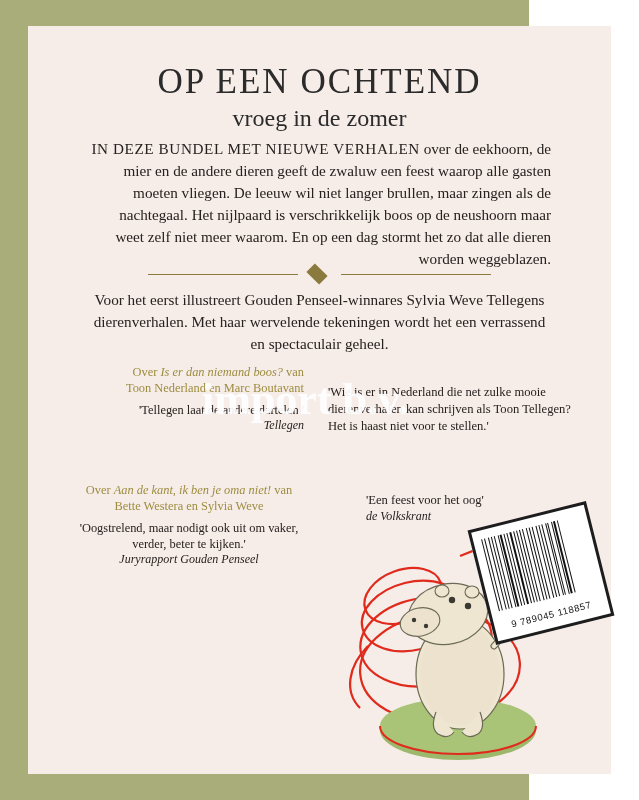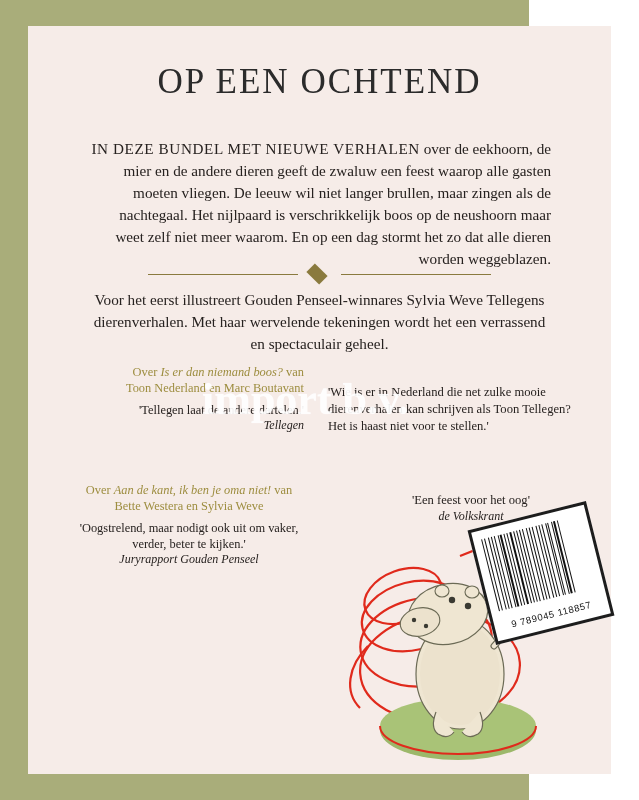--- a/index.html
+++ b/index.html
@@ -143,21 +143,21 @@
     width: 248px;
     text-align: left;
     font-size: 12.6px;
     line-height: 17px;
   }
   .right-quote-2 {
     position: absolute;
     right: 0;
     top: 128px;
     width: 210px;
-    text-align: center;
+    text-align: left;
     font-size: 12.6px;
     line-height: 17px;
   }
   .left-block-2 {
     position: absolute;
     left: 0;
     top: 118px;
     width: 250px;
     text-align: center;
   }
@@ -225,20 +225,21 @@
     height: 280px;
   }
 </style>
 </head>
 <body>
 
 <div class="book-back">
   <div class="inner-panel">
 
     <div class="title-main">OP EEN OCHTEND</div>
+    <div class="title-sub">vroeg in de zomer</div>
 
     <div class="blurb">
       <span class="caps">IN DEZE BUNDEL MET NIEUWE VERHALEN</span>
       <span>over de eekhoorn, de mier en de andere dieren geeft de zwaluw een feest waarop alle gasten moeten vliegen. De leeuw wil niet langer brullen, maar zingen als de nachtegaal. Het nijlpaard is verschrikkelijk boos op de neushoorn maar weet zelf niet meer waarom. En op een dag stormt het zo dat alle dieren worden weggeblazen.</span>
     </div>
 
     <div class="divider">
       <div class="line left"></div>
       <div class="diamond"></div>
       <div class="line right"></div>

